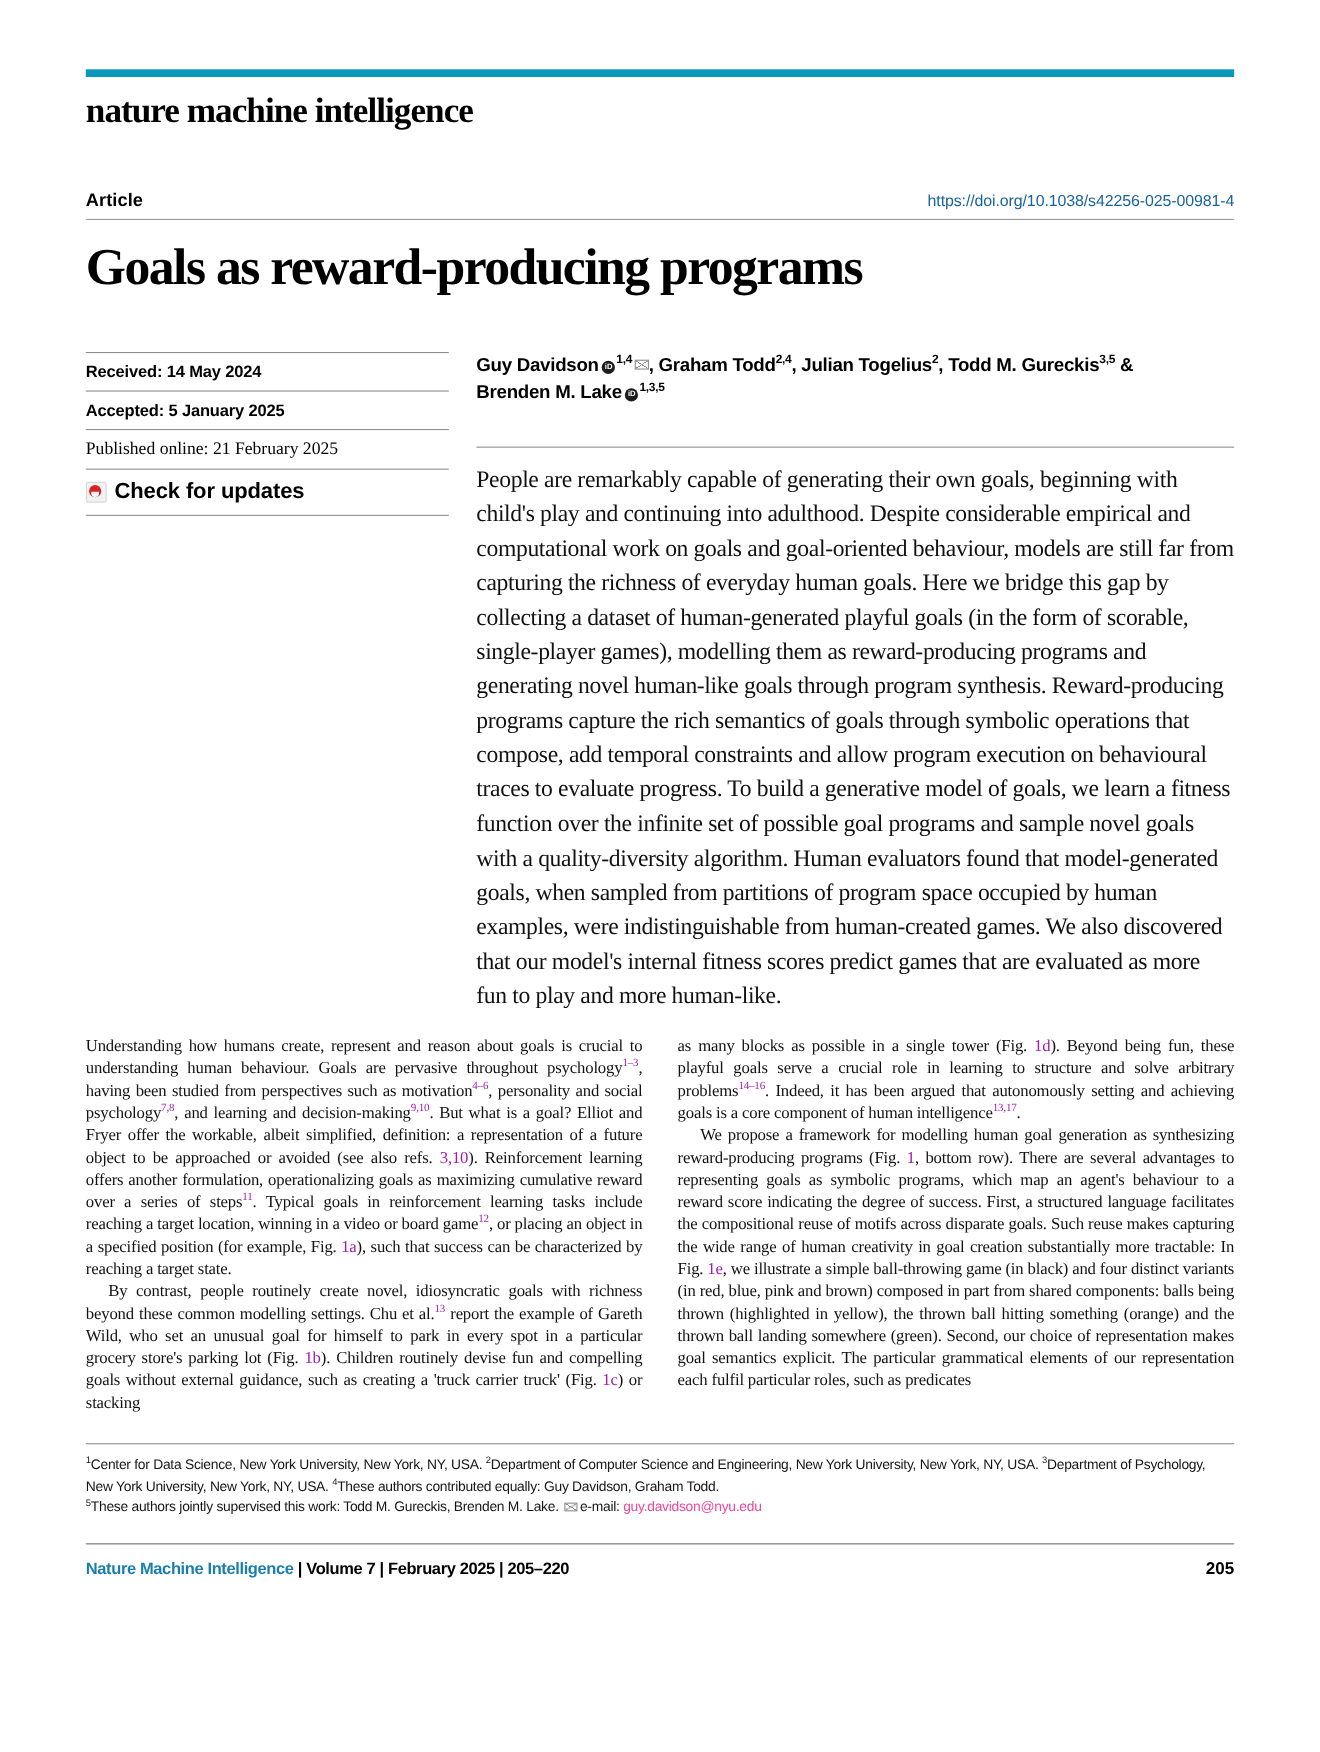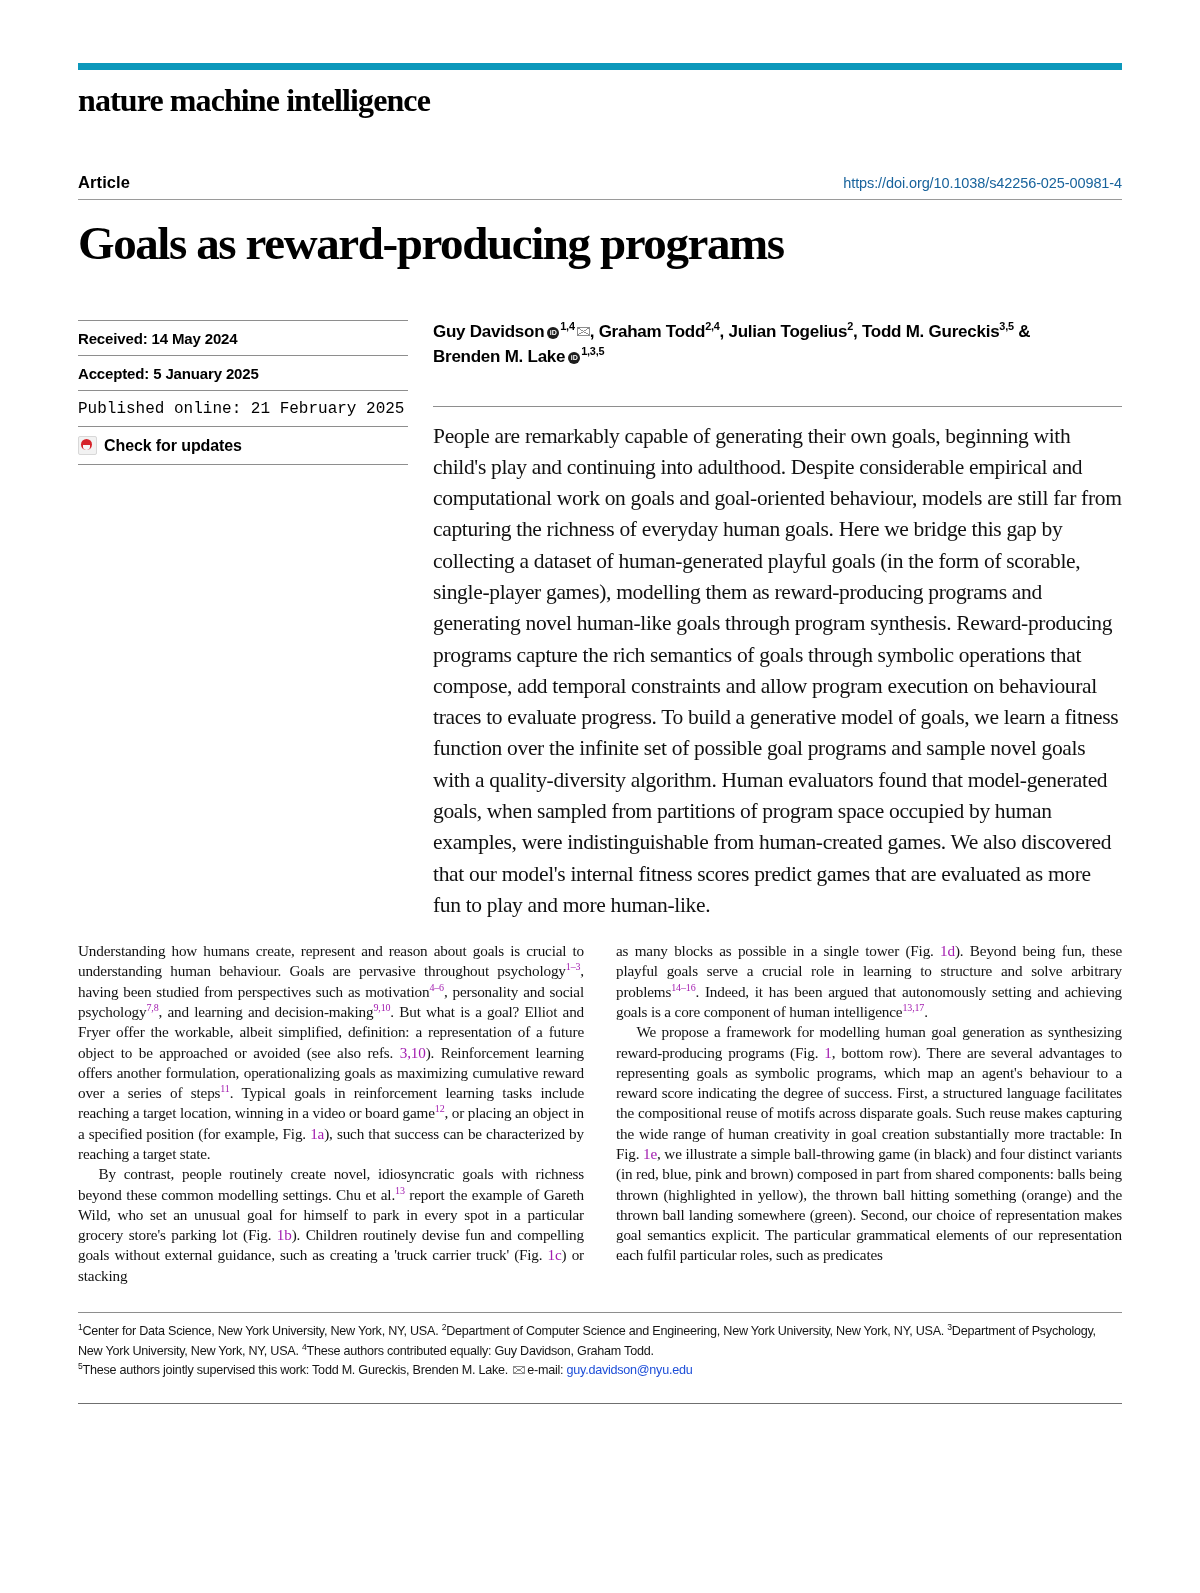--- a/index.html
+++ b/index.html
@@ -92,21 +92,21 @@
   .meta-line {
     border-top: 1px solid #8e8e8e;
   }
   .meta-item {
     font-size: 15px;
     font-weight: bold;
     padding: 9px 0 8px 0;
     letter-spacing: -0.15px;
   }
   .meta-item.serif {
-    font-family: Liberation Mono, monospace;
+    font-family: Liberation Serif, serif;
     font-weight: normal;
     font-size: 16px;
     letter-spacing: 0;
   }
   .crossmark-row {
     display: flex;
     align-items: center;
     gap: 7px;
     padding: 9px 0 9px 0;
   }
@@ -130,21 +130,21 @@
   }
   .crossmark-icon::after {
     content: "";
     position: absolute;
     left: 4px; top: 8px;
     width: 7px; height: 5px;
     border-radius: 0 0 5px 5px;
     background: #f7f7f7;
   }
   .crossmark-label {
-    font-size: 16px;
+    font-size: 20px;
     font-weight: bold;
     letter-spacing: -0.1px;
   }
 
   
   .authors {
     font-size: 17px;
     font-weight: bold;
     line-height: 1.45;
     letter-spacing: -0.25px;
@@ -245,21 +245,21 @@
     line-height: 1.56;
     letter-spacing: -0.25px;
     margin-top: 9px;
     color: #151515;
   }
   .affiliations sup {
     font-size: 0.68em;
     font-weight: normal;
   }
   .email-link {
-    color: #1d4ed8;
+    color: #ec4899;
     text-decoration: none;
   }
   .envelope-sm {
     display: inline-block;
     width: 12px;
     height: 8.5px;
     border: 1px solid #8d8d8d;
     position: relative;
     vertical-align: 0px;
     margin: 0 2px 0 2px;
@@ -354,14 +354,18 @@
       <p><span>We propose a framework for modelling human goal generation as synthesizing reward-producing programs (Fig. </span><span class="ref">1</span><span>, bottom row). There are several advantages to representing goals as symbolic programs, which map an agent's behaviour to a reward score indicating the degree of success. First, a structured language facilitates the compositional reuse of motifs across disparate goals. Such reuse makes capturing the wide range of human creativity in goal creation substantially more tractable: In Fig. </span><span class="ref">1e</span><span>, we illustrate a simple ball-throwing game (in black) and four distinct variants (in red, blue, pink and brown) composed in part from shared components: balls being thrown (highlighted in yellow), the thrown ball hitting something (orange) and the thrown ball landing somewhere (green). Second, our choice of representation makes goal semantics explicit. The particular grammatical elements of our representation each fulfil particular roles, such as predicates</span></p>
     </div>
   </div>
 
   <div class="affil-rule"></div>
   <div class="affiliations">
     <sup>1</sup><span>Center for Data Science, New York University, New York, NY, USA. </span><sup>2</sup><span>Department of Computer Science and Engineering, New York University, New York, NY, USA. </span><sup>3</sup><span>Department of Psychology, New York University, New York, NY, USA. </span><sup>4</sup><span>These authors contributed equally: Guy Davidson, Graham Todd. </span><br><sup>5</sup><span>These authors jointly supervised this work: Todd M. Gureckis, Brenden M. Lake. </span><span class="envelope-sm"></span><span>e-mail: </span><a class="email-link" href="#">guy.davidson@nyu.edu</a>
   </div>
 
   <div class="footer-rule"></div>
+  <div class="footer-row">
+    <div class="footer-cite"><span class="footer-journal">Nature Machine Intelligence</span><span> | Volume 7 | February 2025 | 205–220</span></div>
+    <div class="footer-page">205</div>
+  </div>
 
 </div>
 
 </body></html>

